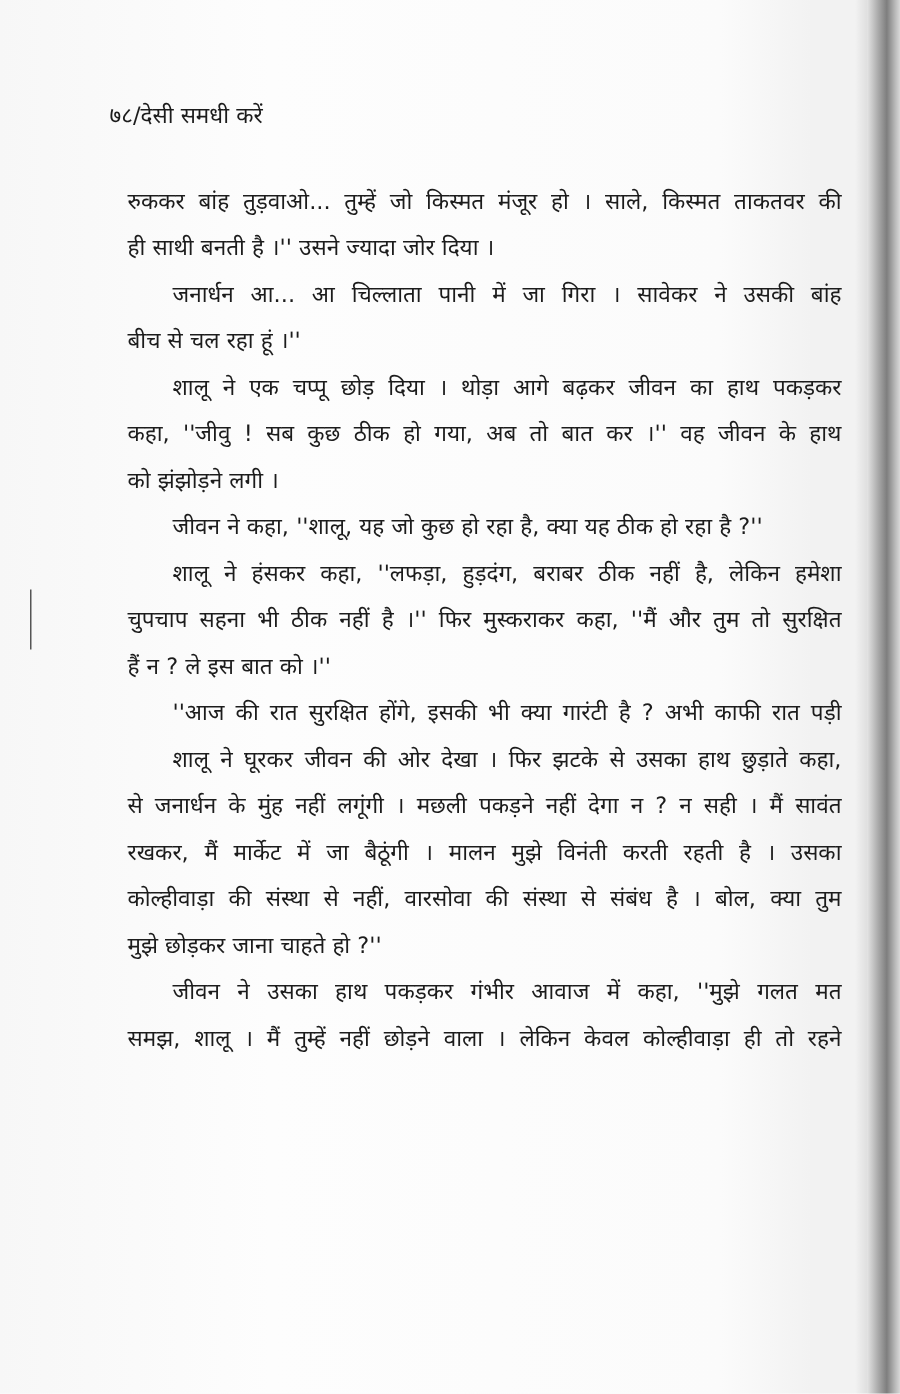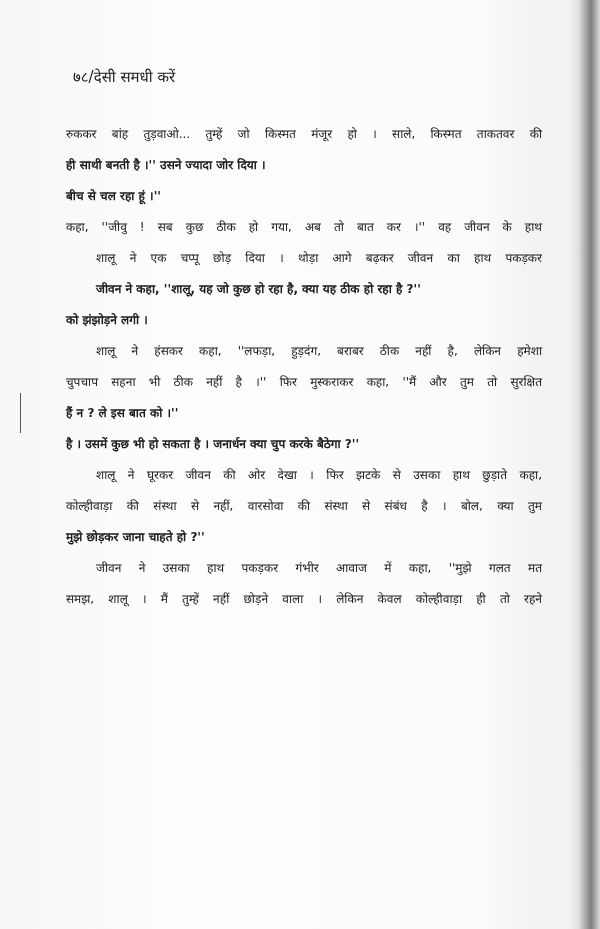--- a/index.html
+++ b/index.html
@@ -23,50 +23,53 @@
   }
   .left-mark {
     position: absolute; left: 20px; top: 393px; width: 1px; height: 40px;
     background: #555;
   }
   .header {
     position: absolute; left: 73px; top: 66px;
     font-size: 15px; letter-spacing: 0px;
   }
   .body-text {
-    position: absolute; left: 66px; top: 119px; width: 476px;
-    font-size: 12px; line-height: 31px;
+    position: absolute; left: 85px; top: 119px; width: 476px;
+    font-size: 15px; line-height: 31px;
   }
   .line { white-space: nowrap; text-align: justify; text-align-last: justify; height: 31px; }
-  .line.last { text-align-last: left; font-weight: bold; }
+  .line.last { text-align-last: left; }
   .line.indent { padding-left: 30px; }
 </style>
 </head>
 <body>
 
 <div class="page">
   <div class="left-mark"></div>
 
   <div class="header">
     <span>७८</span><span>/</span><span>देसी समधी करें</span>
   </div>
 
   <div class="body-text" id="body-text">
       <div class="line">रुककर बांह तुड़वाओ... तुम्हें जो किस्मत मंजूर हो । साले, किस्मत ताकतवर की</div>
       <div class="line last">ही साथी बनती है ।'' उसने ज्यादा जोर दिया ।</div>
+      <div class="line indent">जनार्धन आ... आ चिल्लाता पानी में जा गिरा । सावेकर ने उसकी बांह</div>
       <div class="line last">बीच से चल रहा हूं ।''</div>
+      <div class="line indent">शालू ने एक चप्पू छोड़ दिया । थोड़ा आगे बढ़कर जीवन का हाथ पकड़कर</div>
       <div class="line">कहा, ''जीवु ! सब कुछ ठीक हो गया, अब तो बात कर ।'' वह जीवन के हाथ</div>
-      <div class="line indent">शालू ने एक चप्पू छोड़ दिया । थोड़ा आगे बढ़कर जीवन का हाथ पकड़कर</div>
+      <div class="line last">को झंझोड़ने लगी ।</div>
       <div class="line indent last">जीवन ने कहा, ''शालू, यह जो कुछ हो रहा है, क्या यह ठीक हो रहा है ?''</div>
-      <div class="line last">को झंझोड़ने लगी ।</div>
       <div class="line indent">शालू ने हंसकर कहा, ''लफड़ा, हुड़दंग, बराबर ठीक नहीं है, लेकिन हमेशा</div>
       <div class="line">चुपचाप सहना भी ठीक नहीं है ।'' फिर मुस्कराकर कहा, ''मैं और तुम तो सुरक्षित</div>
       <div class="line last">हैं न ? ले इस बात को ।''</div>
-      <div class="line last">है । उसमें कुछ भी हो सकता है । जनार्धन क्या चुप करके बैठेगा ?''</div>
+      <div class="line indent">''आज की रात सुरक्षित होंगे, इसकी भी क्या गारंटी है ? अभी काफी रात पड़ी</div>
       <div class="line indent">शालू ने घूरकर जीवन की ओर देखा । फिर झटके से उसका हाथ छुड़ाते कहा,</div>
+      <div class="line">से जनार्धन के मुंह नहीं लगूंगी । मछली पकड़ने नहीं देगा न ? न सही । मैं सावंत</div>
+      <div class="line">रखकर, मैं मार्केट में जा बैठूंगी । मालन मुझे विनंती करती रहती है । उसका</div>
       <div class="line">कोल्हीवाड़ा की संस्था से नहीं, वारसोवा की संस्था से संबंध है । बोल, क्या तुम</div>
       <div class="line last">मुझे छोड़कर जाना चाहते हो ?''</div>
       <div class="line indent">जीवन ने उसका हाथ पकड़कर गंभीर आवाज में कहा, ''मुझे गलत मत</div>
       <div class="line">समझ, शालू । मैं तुम्हें नहीं छोड़ने वाला । लेकिन केवल कोल्हीवाड़ा ही तो रहने</div>
     </div>
 
   <div class="binding-edge"></div>
   <div class="binding"></div>
 </div>
 

